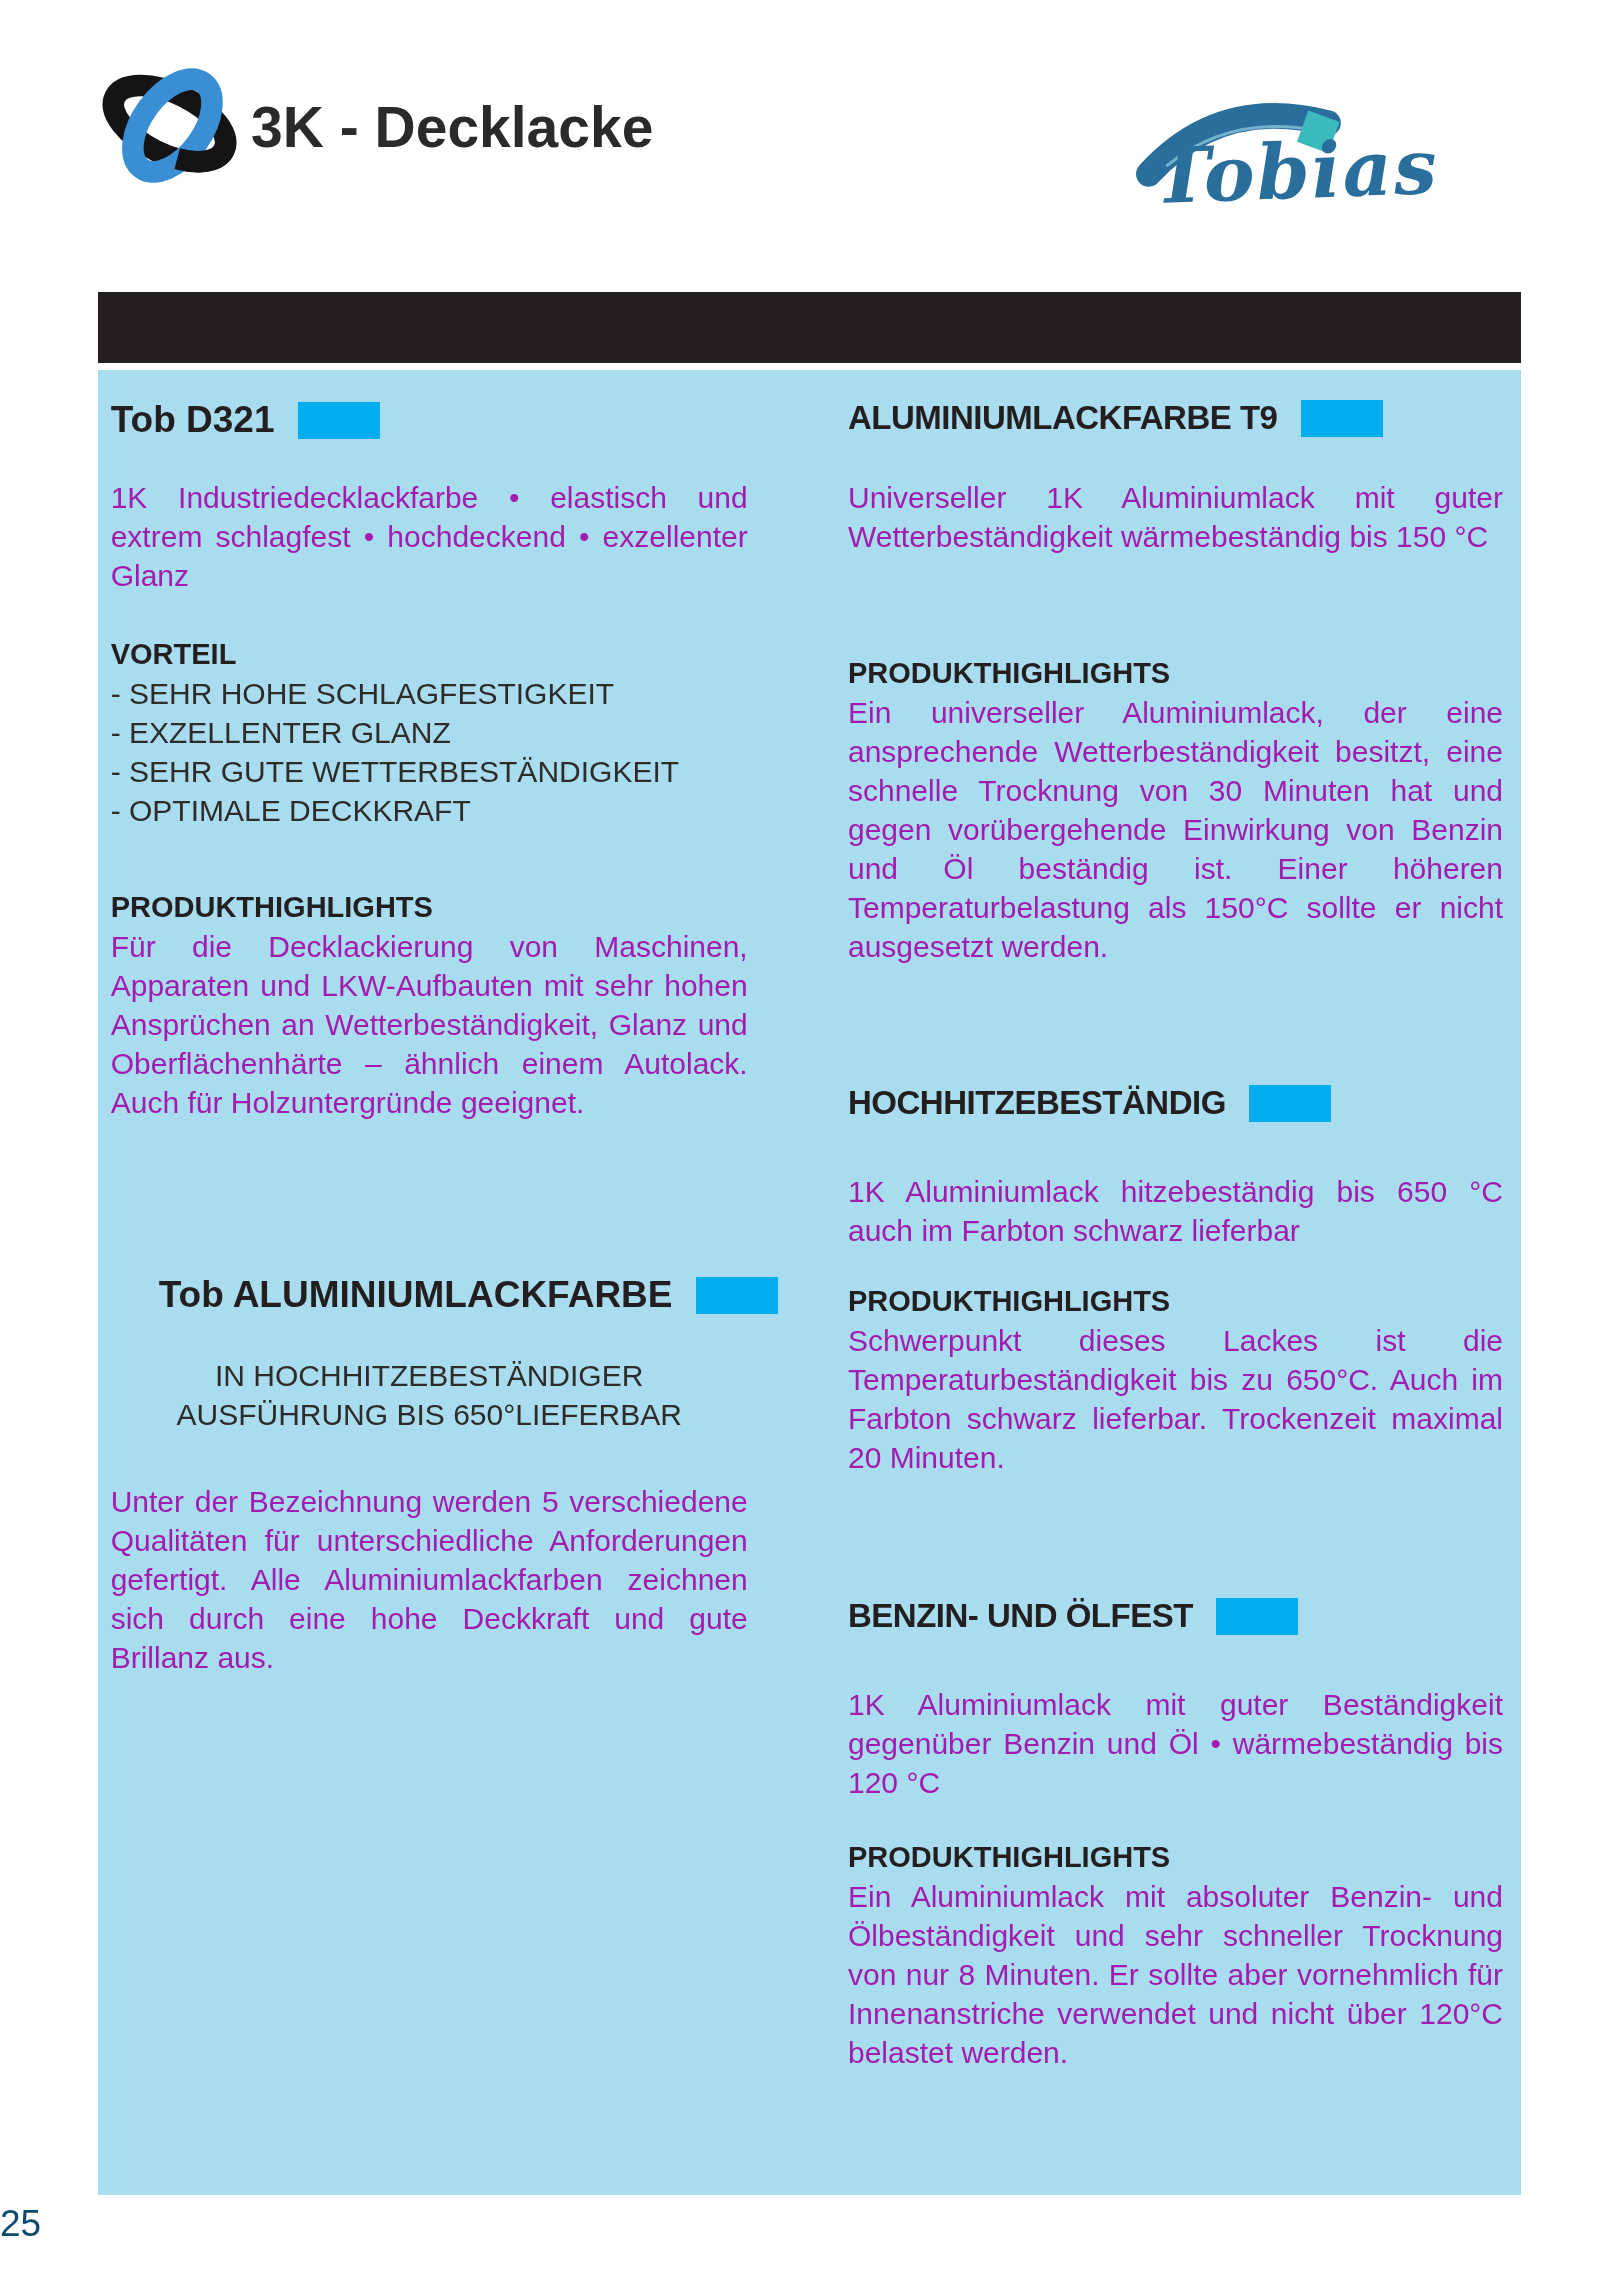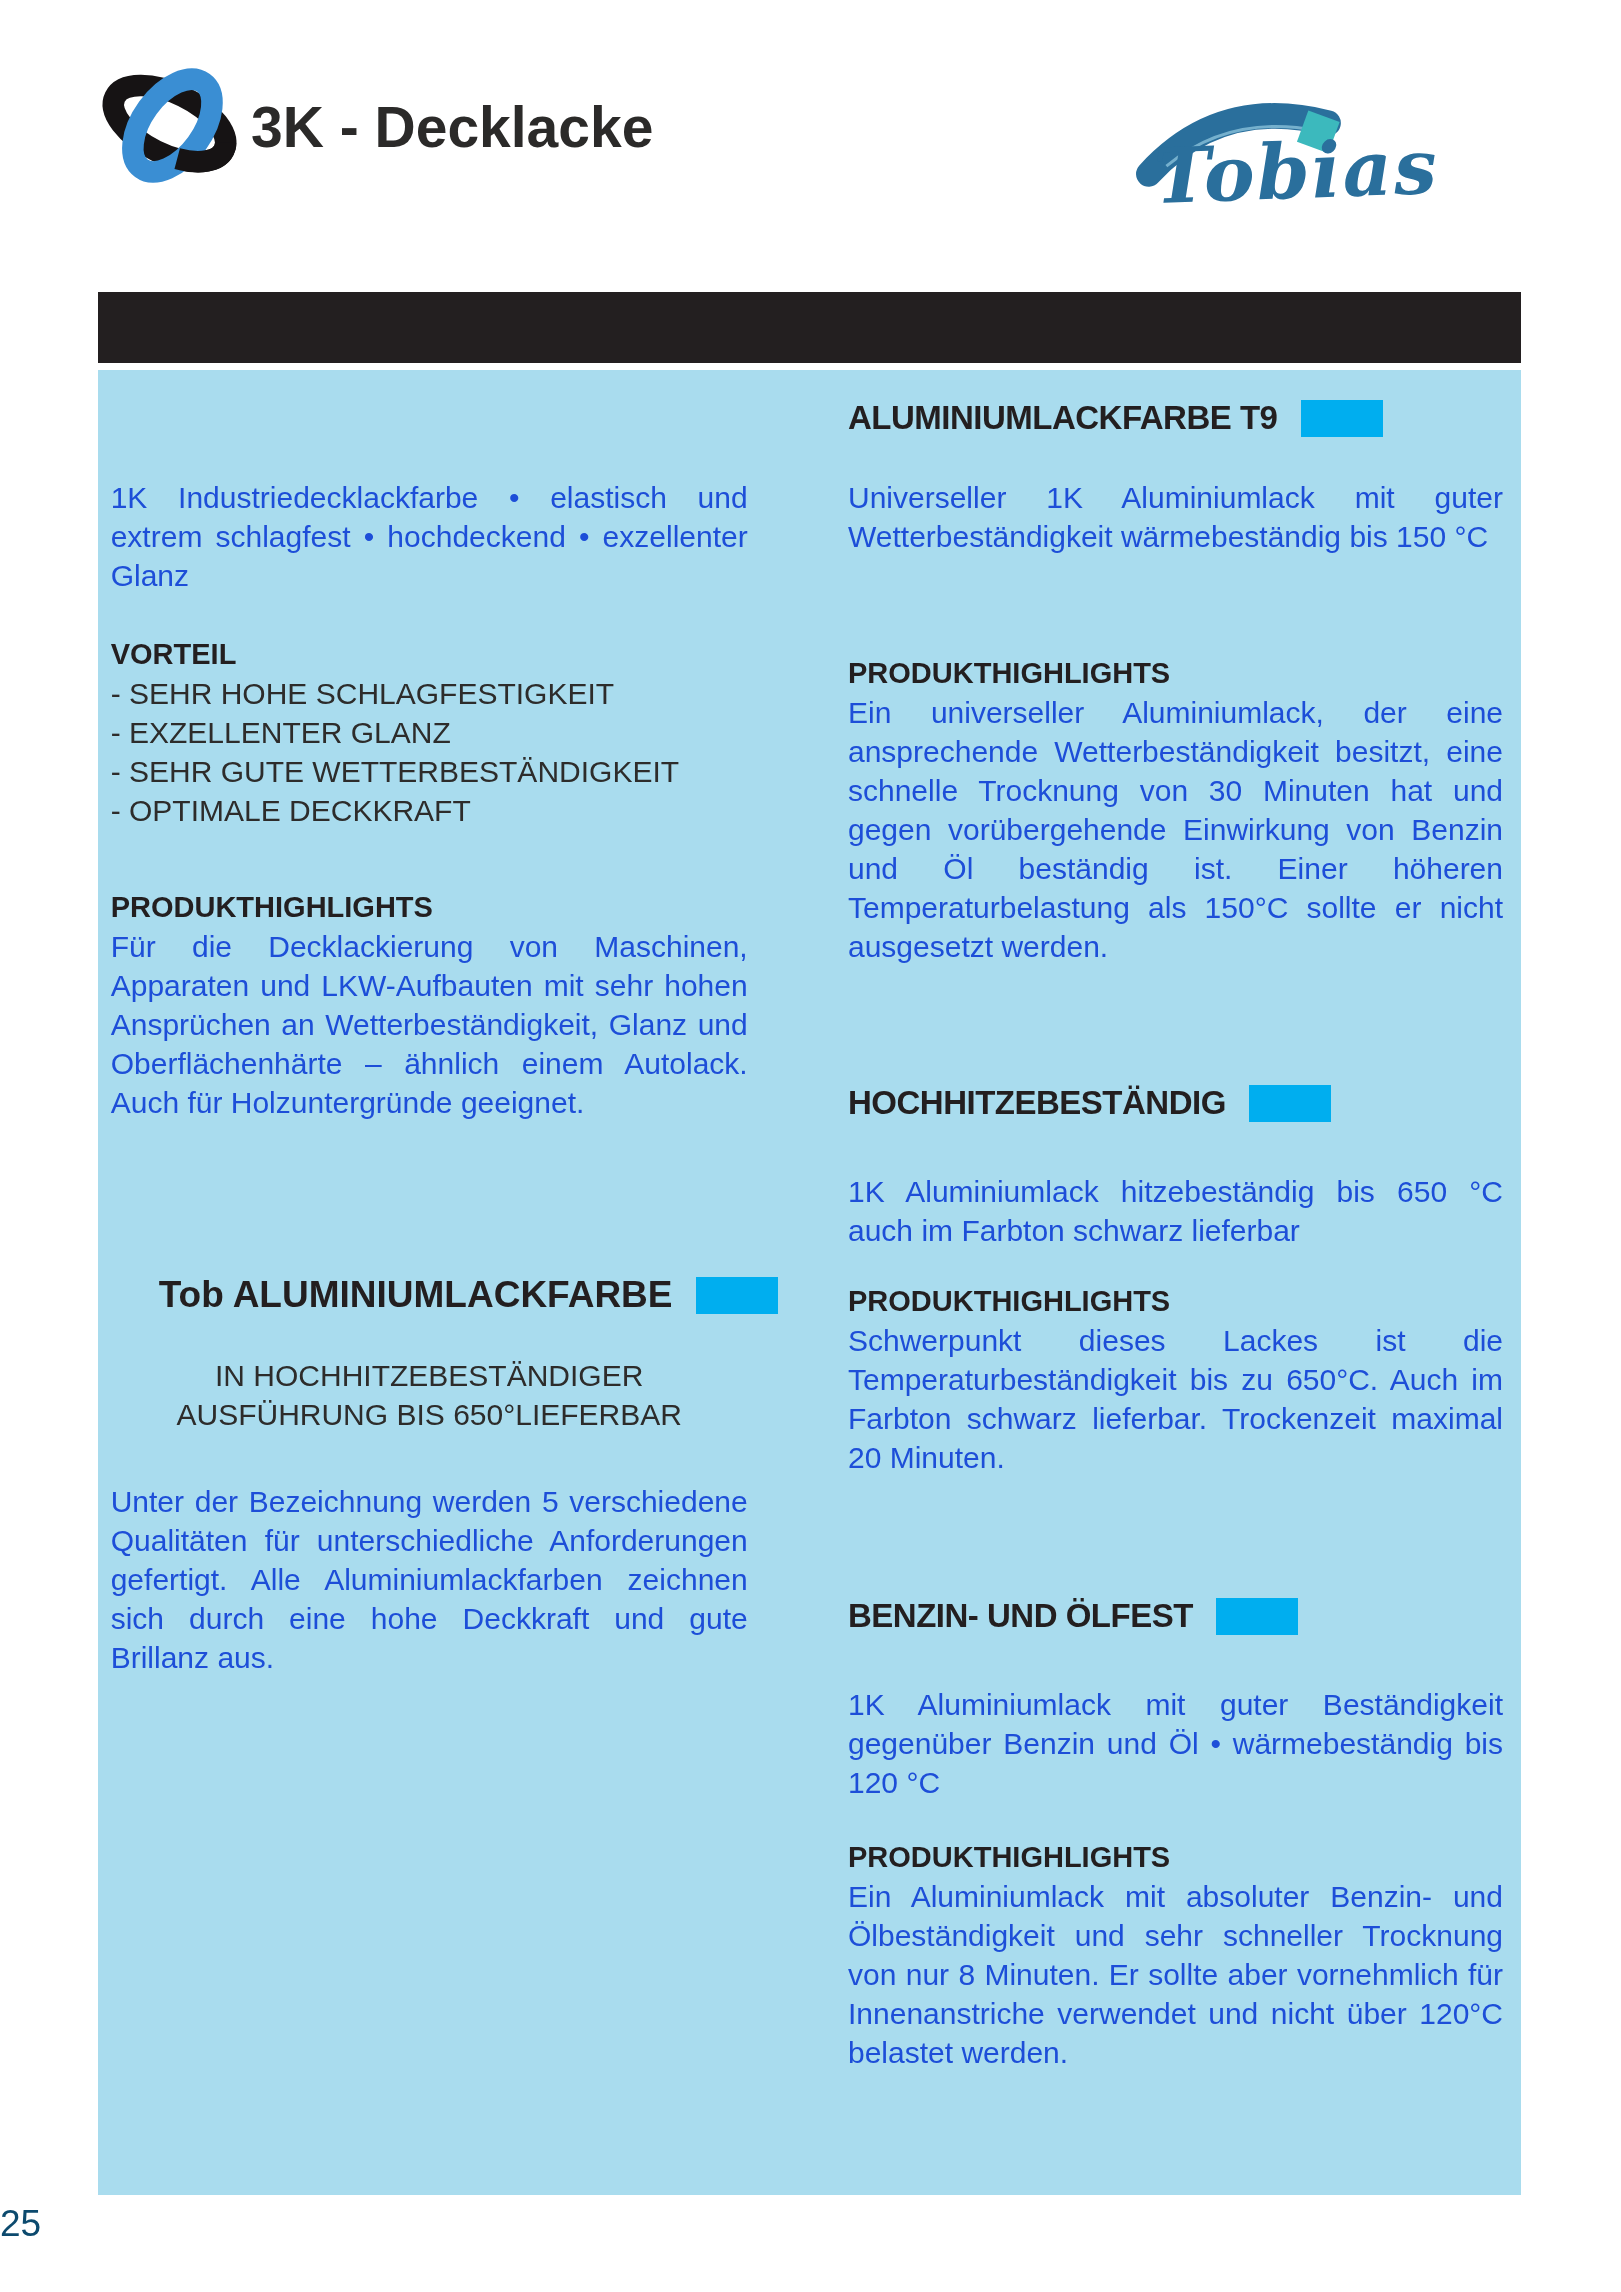--- a/index.html
+++ b/index.html
@@ -39,21 +39,21 @@
   .block{position:absolute;left:0;width:100%;}
 
   .product-heading{
     display:flex;align-items:center;gap:23.5px;
     font-size:37px;font-weight:bold;color:#231f20;white-space:nowrap;
   }
   .product-heading.caps{font-size:33px;letter-spacing:-0.5px;}
   .swatch{width:82px;height:37px;background:#00aeef;flex:0 0 auto;}
 
   .body-text{
-    font-size:30px;line-height:39px;text-align:justify;color:#1d4ed8;
+    font-size:30px;line-height:39px;text-align:justify;color:#a21caf;
   }
   .subtitle-caps{
     font-size:30px;line-height:39px;color:#2d2c2b;text-align:center;
   }
   .section-heading{
     font-size:29px;font-weight:bold;color:#231f20;line-height:39px;margin:0;
   }
   .list-line{font-size:30px;line-height:39px;color:#2d2c2b;}
 
   
@@ -85,20 +85,24 @@
     </svg>
     <span class="tobias-word">Tobias</span>
   </div>
 
   <div class="black-bar"></div>
 
   <div class="panel">
 
     <div class="col col-left">
 
+      <div class="block product-heading" style="top:29px;">
+        <span>Tob D321</span>
+        <span class="swatch"></span>
+      </div>
 
       <div class="block body-text" style="top:108px;">1K Industriedecklackfarbe • elastisch und extrem schlagfest • hochdeckend • exzellenter Glanz</div>
 
       <div class="block" style="top:265px;">
         <p class="section-heading">VORTEIL</p>
         <div class="list-line">- SEHR HOHE SCHLAGFESTIGKEIT</div>
         <div class="list-line">- EXZELLENTER GLANZ</div>
         <div class="list-line">- SEHR GUTE WETTERBESTÄNDIGKEIT</div>
         <div class="list-line">- OPTIMALE DECKKRAFT</div>
       </div>

